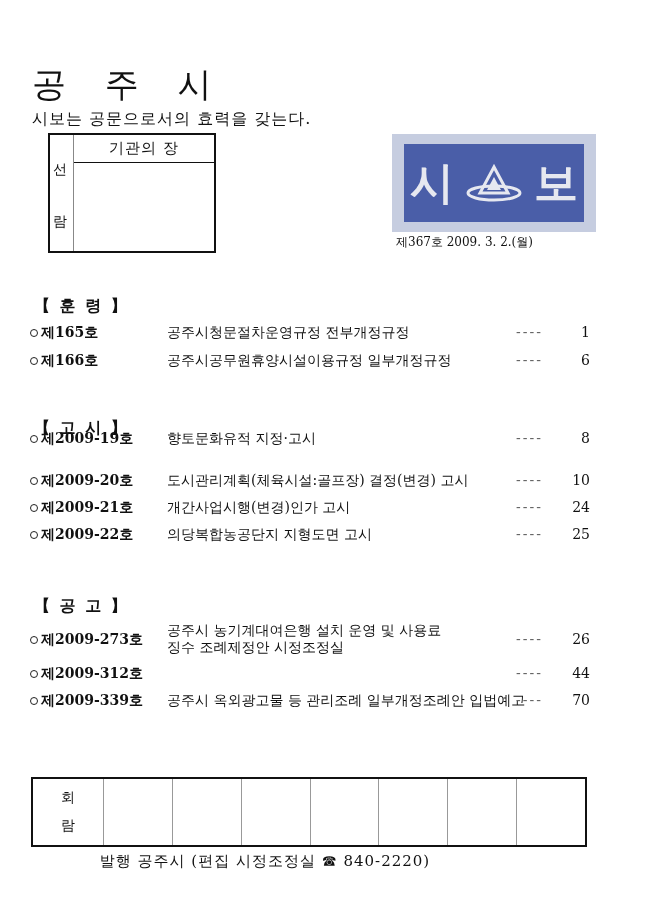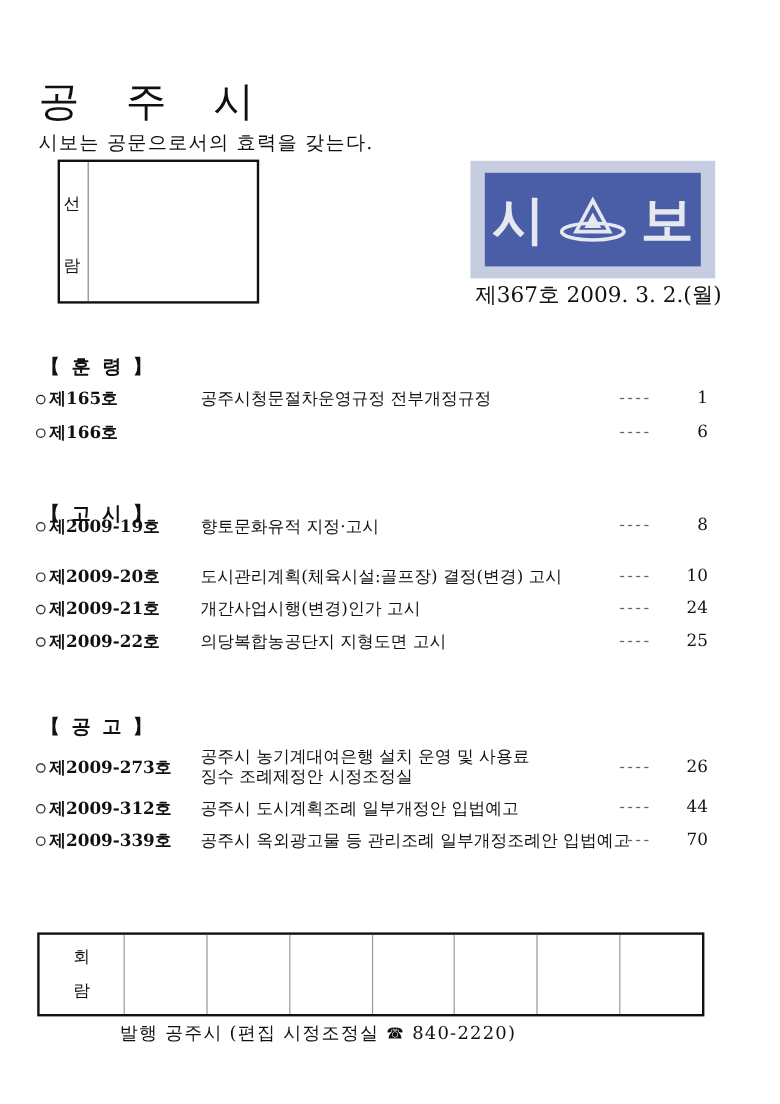--- a/index.html
+++ b/index.html
@@ -7,21 +7,21 @@
   .abs{position:absolute;}
   .title{left:32px;top:62px;font-family:"DejaVu Sans","Liberation Sans",sans-serif;font-size:34px;letter-spacing:14px;font-weight:400;}
   .subtitle{left:32px;top:109px;font-size:16px;letter-spacing:1px;}
   .route{left:48px;top:133px;width:168px;height:120px;border:2px solid #111;box-sizing:border-box;}
   .route .side{position:absolute;left:0;top:0;width:23px;height:100%;border-right:1px solid #888;}
   .route .side span{position:absolute;left:3px;font-size:14px;}
   .route .head{position:absolute;left:24px;top:0;right:0;height:27px;border-bottom:1px solid #111;text-align:center;font-size:15px;line-height:27px;letter-spacing:1px;}
   .logo{left:392px;top:134px;width:204px;height:98px;background:#c6cde0;}
   .logo .inner{position:absolute;left:12px;top:10px;width:180px;height:78px;background:#4a5ea8;display:flex;align-items:center;justify-content:space-around;}
   .logo .ch{color:#e6e8f0;font-family:"DejaVu Sans","Liberation Sans",sans-serif;font-weight:bold;font-size:44px;}
-  .issue{left:396px;top:234px;font-size:18px;}
+  .issue{left:396px;top:234px;font-size:12px;}
   .sec{font-size:16px;font-weight:bold;left:34px;letter-spacing:2px;}
   .row{left:30px;font-size:14px;width:560px;height:24px;}
   .row .no{position:absolute;left:0;top:0;font-weight:bold;}
   .row .ti{position:absolute;left:137px;top:0;}
   .row .dash{position:absolute;left:486px;top:0;color:#666;letter-spacing:2px;}
   .row .pg{position:absolute;right:0;top:0;text-align:right;}
   .circ{display:inline-block;width:6px;height:6px;border:1px solid #222;border-radius:50%;margin-right:3px;vertical-align:middle;}
   .review{left:31px;top:777px;width:556px;height:70px;border:2px solid #111;box-sizing:border-box;display:flex;}
   .review .cell{flex:1;border-left:1px solid #999;}
   .review .label{width:70px;flex:none;border-left:none;position:relative;}
@@ -32,20 +32,21 @@
 <body>
 
 <div class="abs title">공 주 시</div>
 <div class="abs subtitle">시보는 공문으로서의 효력을 갖는다.</div>
 
 <div class="abs route">
   <div class="side">
     <span style="top:26px">선</span>
     <span style="top:78px">람</span>
   </div>
+  <div class="head">기관의 장</div>
 </div>
 
 <div class="abs logo">
   <div class="inner">
     <span class="ch">시</span>
     <svg width="56" height="40" viewBox="0 0 56 40">
       <ellipse cx="28" cy="30" rx="26" ry="7" fill="none" stroke="#e6e8f0" stroke-width="3"></ellipse>
       <polygon points="28,4 14,30 42,30" fill="none" stroke="#e6e8f0" stroke-width="3"></polygon>
       <polygon points="28,14 21,27 35,27" fill="#e6e8f0"></polygon>
     </svg>
@@ -56,20 +57,21 @@
 
 <div class="abs sec" style="top:296px">【 훈   령 】</div>
 <div class="abs row" style="top:324px">
     <span class="no"><span class="circ"></span><span>제165호</span></span>
     <span class="ti">공주시청문절차운영규정 전부개정규정</span>
     <span class="dash">----</span>
     <span class="pg">1</span>
   </div>
 <div class="abs row" style="top:352px">
     <span class="no"><span class="circ"></span><span>제166호</span></span>
+    <span class="ti">공주시공무원휴양시설이용규정 일부개정규정</span>
     <span class="dash">----</span>
     <span class="pg">6</span>
   </div>
 
 <div class="abs sec" style="top:418px">【 고   시 】</div>
 <div class="abs row" style="top:430px">
     <span class="no"><span class="circ"></span><span>제2009-19호</span></span>
     <span class="ti">향토문화유적 지정·고시</span>
     <span class="dash">----</span>
     <span class="pg">8</span>
@@ -96,21 +98,20 @@
 <div class="abs sec" style="top:596px">【 공   고 】</div>
 <div class="abs row" style="top:622px;height:36px">
     <span class="no" style="top:9px"><span class="circ"></span><span>제2009-273호</span></span>
     <span class="ti">공주시 농기계대여은행 설치 운영 및 사용료</span>
     <span class="ti" style="top:17px">징수 조례제정안 시정조정실</span>
     <span class="dash" style="top:9px">----</span>
     <span class="pg" style="top:9px">26</span>
   </div>
 <div class="abs row" style="top:665px">
     <span class="no"><span class="circ"></span><span>제2009-312호</span></span>
-    <span class="ti">공주시 도시계획조례 일부개정안 입법예고</span>
     <span class="dash">----</span>
     <span class="pg">44</span>
   </div>
 <div class="abs row" style="top:692px">
     <span class="no"><span class="circ"></span><span>제2009-339호</span></span>
     <span class="ti">공주시 옥외광고물 등 관리조례 일부개정조례안 입법예고</span>
     <span class="dash">----</span>
     <span class="pg">70</span>
   </div>
 

